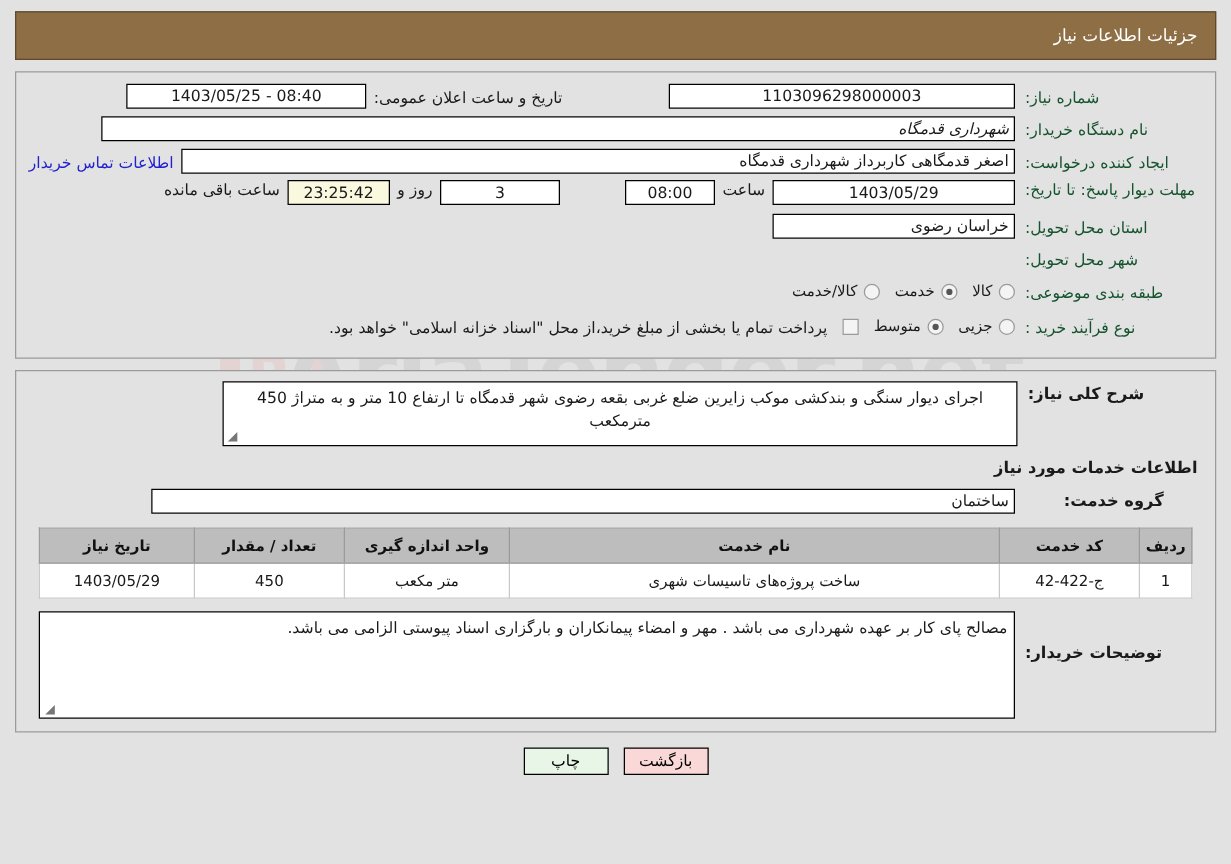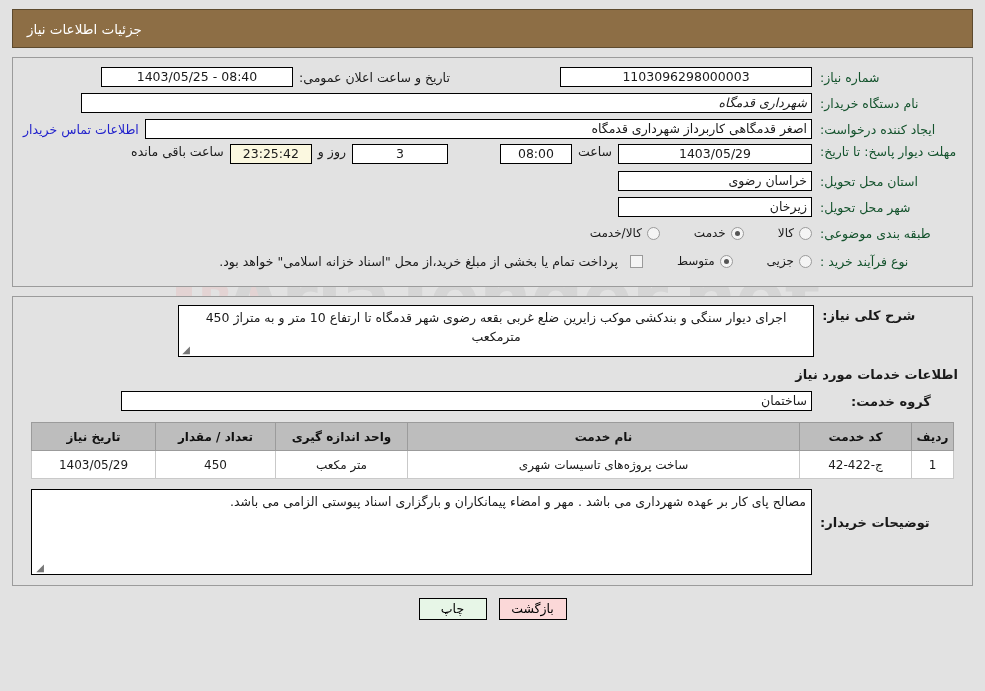--- a/index.html
+++ b/index.html
@@ -59,21 +59,21 @@
   .layer { position: relative; z-index: 2; }
 
   
   #page-header {
     margin: 9px 12px 0 12px;
     height: 39px;
     background: #8d6e45;
     border: 1px solid #5d4a2e;
     display: flex;
     align-items: center;
-    justify-content: flex-end;
+    justify-content: flex-start;
     padding: 0 14px;
   }
   #page-header .title {
     color: #ffffff;
     font-size: 13.5px;
   }
 
   
   .panel {
     margin: 9px 12px 0 12px;
@@ -125,21 +125,21 @@
   .link {
     color: #2222cc;
     font-size: 12.5px;
     white-space: nowrap;
     padding-right: 6px;
     cursor: pointer;
   }
 
   
   .radio-group { display: flex; align-items: center; }
-  .radio-item { display: flex; align-items: center; margin-left: 34px; }
+  .radio-item { display: flex; align-items: center; margin-left: 12px; }
   .radio {
     width: 13px; height: 13px; border-radius: 50%;
     border: 1px solid #9a9a9a;
     background: #f4f4f4;
     margin-left: 5px;
     position: relative;
     flex: 0 0 auto;
   }
   .radio.checked::after {
     content: "";
@@ -241,21 +241,21 @@
 <div class="layer">
 
   <div id="page-header">
     <span class="title">جزئیات اطلاعات نیاز</span>
   </div>
 
   <div class="panel top">
 
     <div class="row">
       <span class="lbl w150">شماره نیاز:</span>
-      <span class="fld center" style="width:252px;">1103096298000003</span>
+      <span class="fld center" style="width:277px;">1103096298000003</span>
       <span class="spacer"></span>
       <span class="inline-lbl">تاریخ و ساعت اعلان عمومی:</span>
       <span class="fld center" style="width:192px;">08:40 - 1403/05/25</span>
       <span style="width:78px;"></span>
     </div>
 
     <div class="row">
       <span class="lbl w150">نام دستگاه خریدار:</span>
       <span class="fld right" style="flex:1 1 auto; margin-left:58px;font-style:italic;">شهرداری قدمگاه</span>
     </div>
@@ -278,21 +278,20 @@
       <span class="inline-lbl">ساعت باقی مانده</span>
     </div>
 
     <div class="row">
       <span class="lbl w150">استان محل تحویل:</span>
       <span class="fld right" style="width:194px;">خراسان رضوی</span>
     </div>
 
     <div class="row">
       <span class="lbl w150">شهر محل تحویل:</span>
-      <span class="fld right" style="width:194px;">زیرخان</span>
     </div>
 
     <div class="row" style="margin-top:2px;">
       <span class="lbl w150">طبقه بندی موضوعی:</span>
       <span class="radio-group">
         <span class="radio-item">
           <span class="radio"></span>
           <span class="rlabel">کالا</span>
         </span>
         <span class="radio-item">

